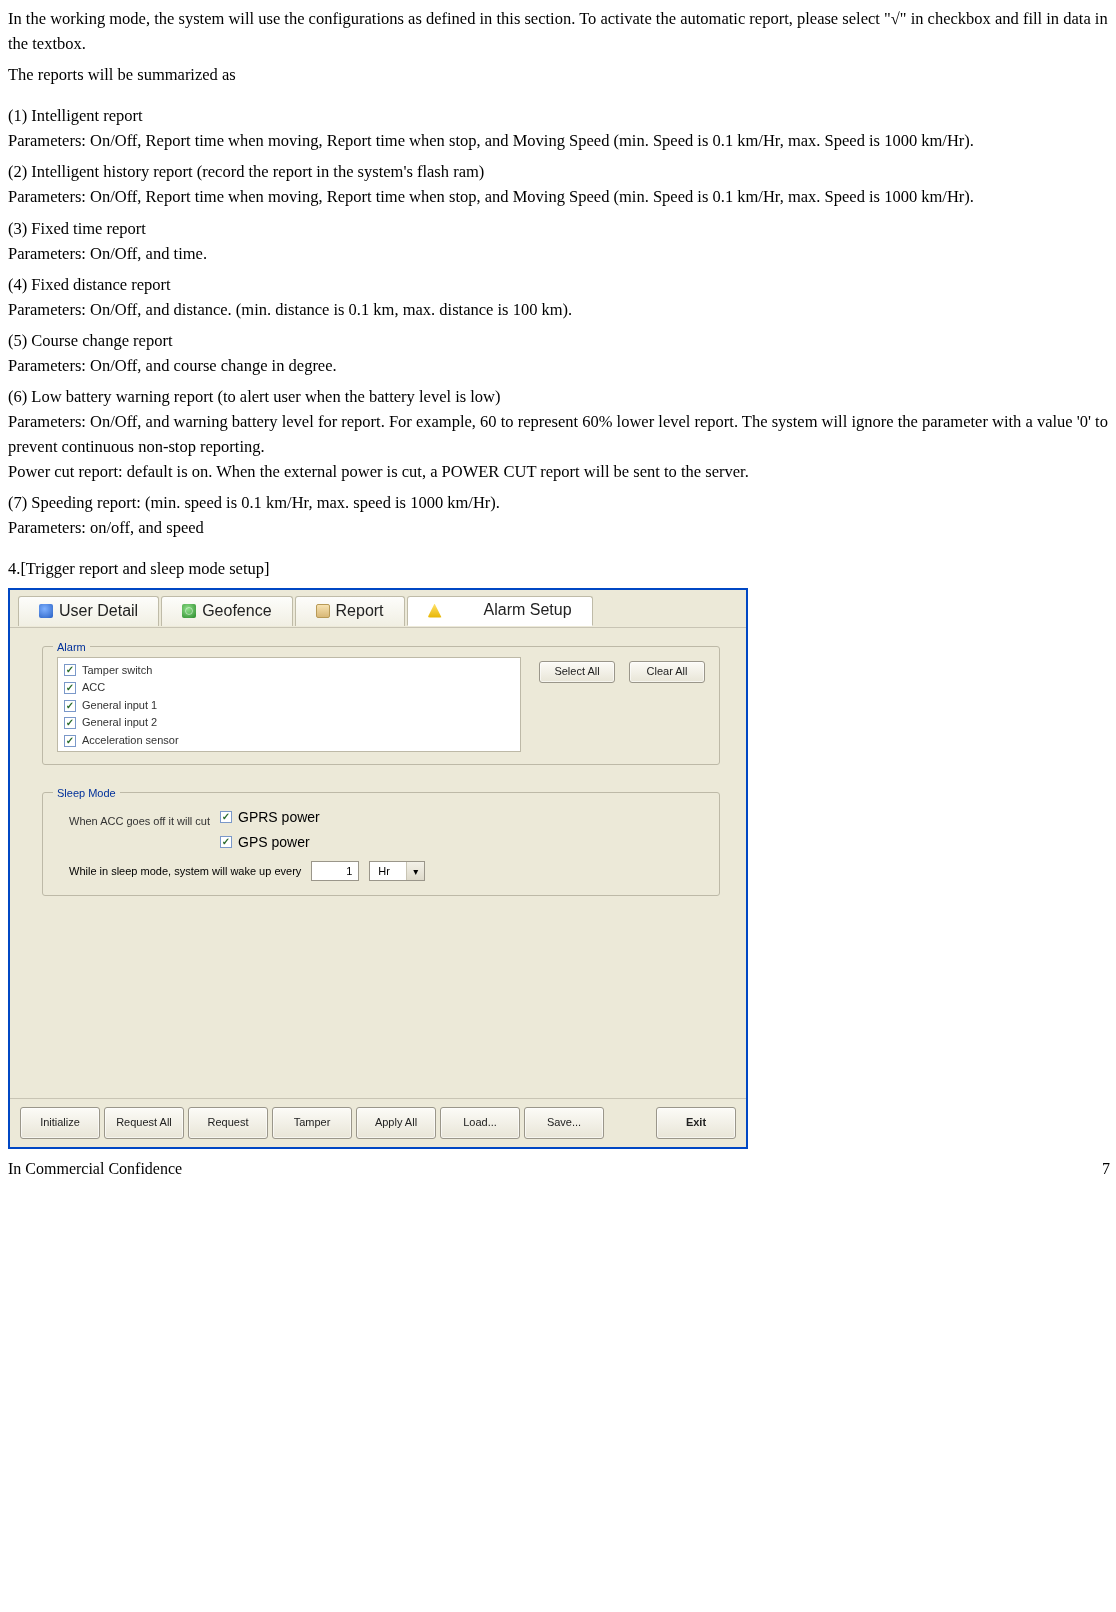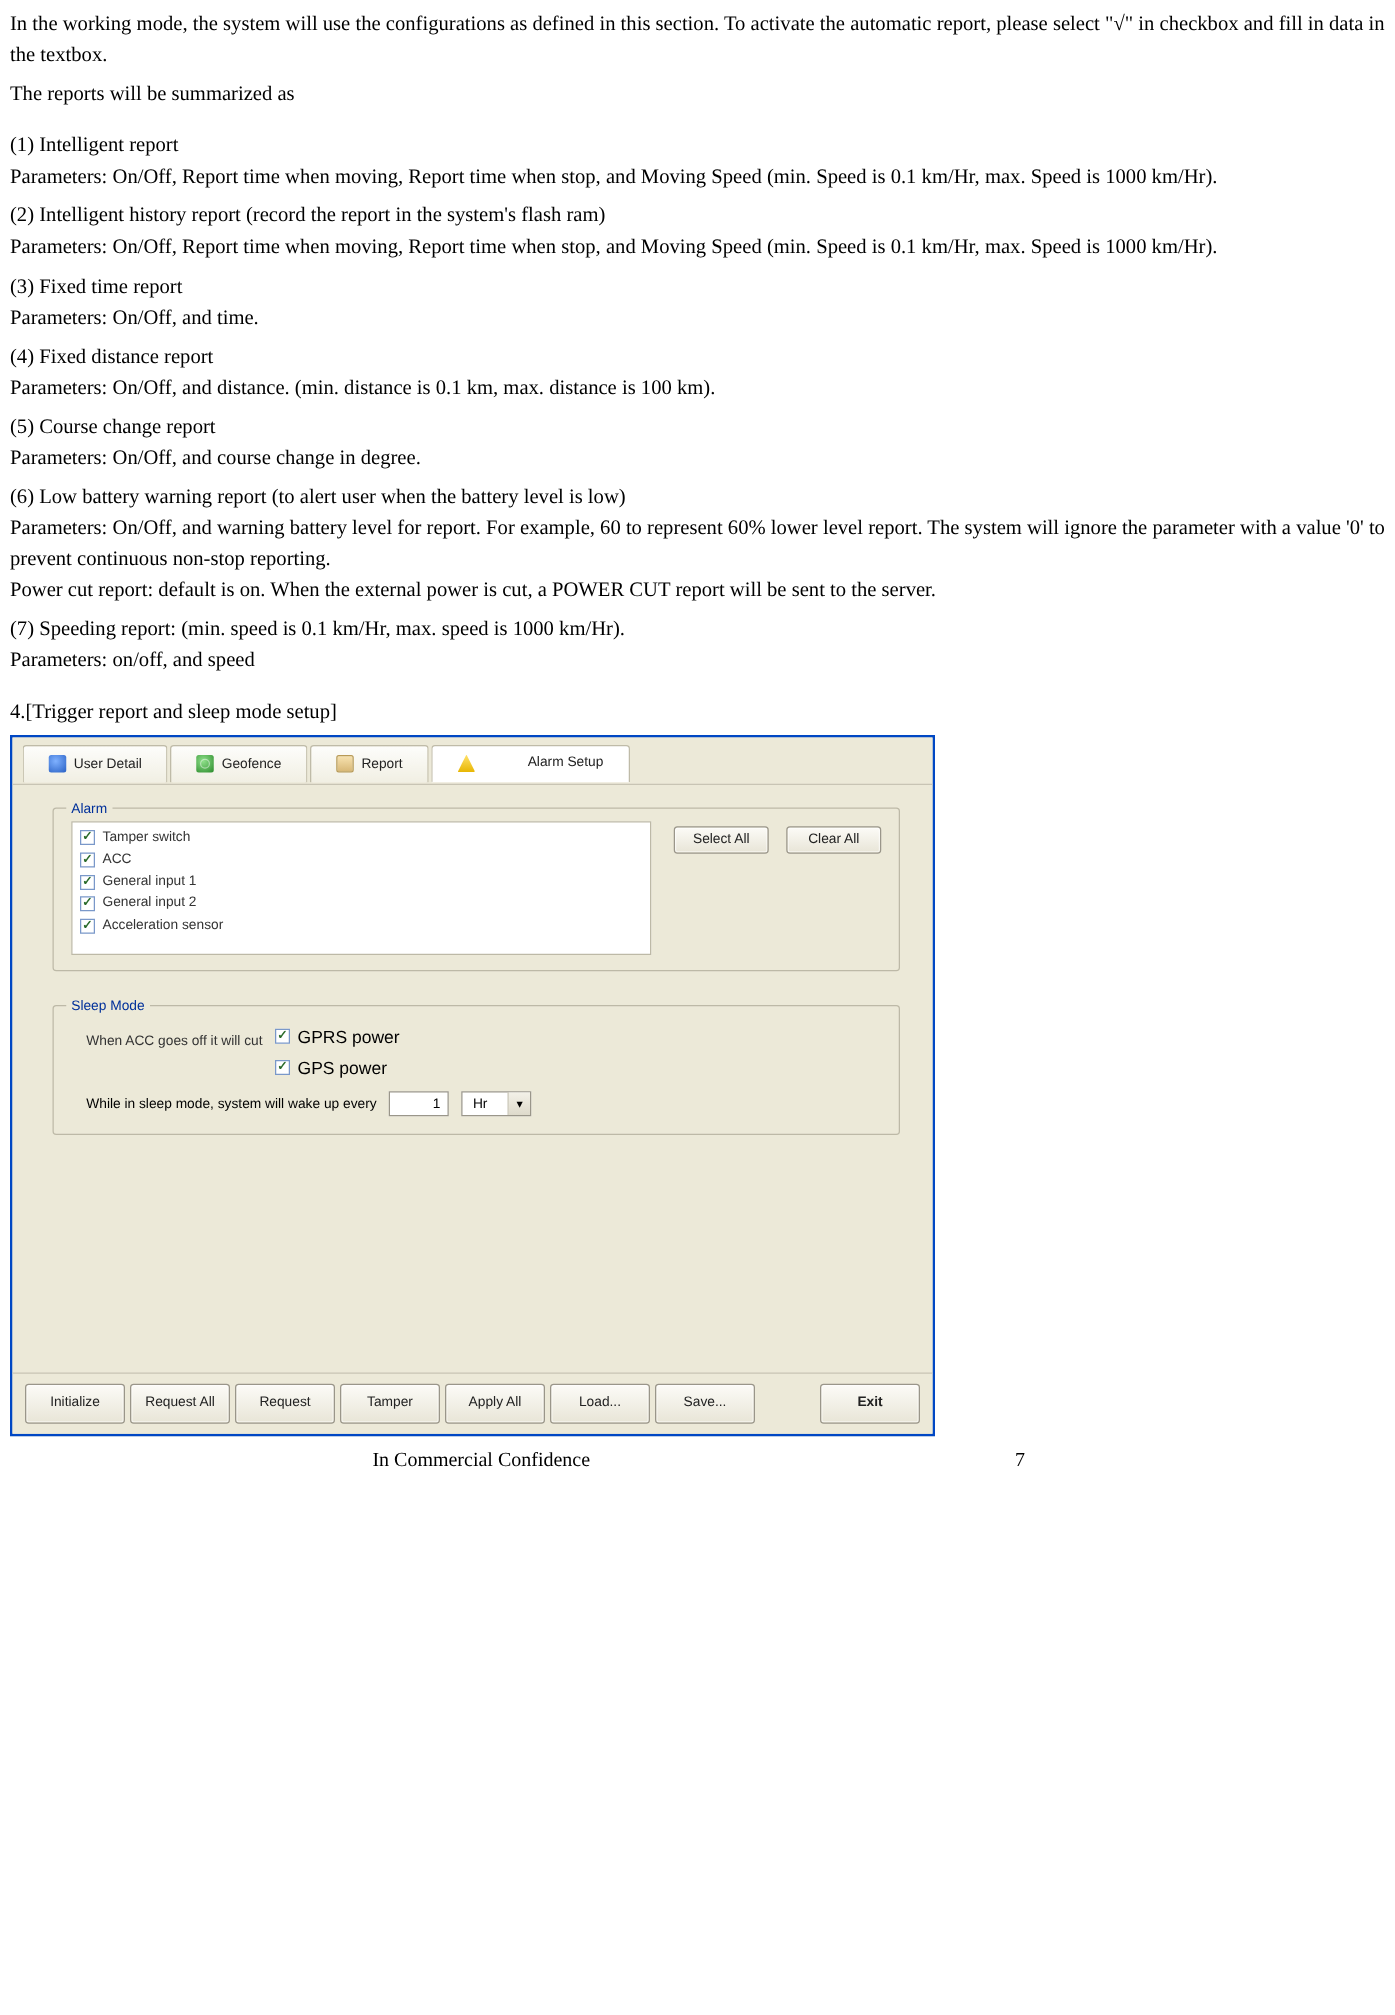--- a/index.html
+++ b/index.html
@@ -71,21 +71,21 @@
       gap: 0;
       background: #ece9d8;
       border-bottom: 1px solid #c8c4b4;
     }
     .tab {
       display: flex; align-items: center;
       padding: 0 20px;
       border: 1px solid #bfbba8;
       border-bottom: none;
       background: linear-gradient(#fdfdfb, #f1efe3);
-      font-size: 11px;
+      font-size: 16px;
       color: #222;
       height: 30px;
       border-radius: 3px 3px 0 0;
       margin-right: 2px;
       gap: 6px;
     }
     .tab.active {
       background: #fff;
       border-bottom: 1px solid #fff;
       margin-bottom: -1px;
@@ -128,21 +128,21 @@
     .alarm-content {
       display: flex;
       align-items: flex-start;
       gap: 18px;
     }
     .alarm-list {
       flex: 1;
       border: 1px solid #bdb9a7;
       background: #fff;
       padding: 4px 6px;
-      height: 107px;
+      height: 95px;
       font-size: 11px;
       color: #333;
     }
     .alarm-list .row { display:flex; align-items:center; gap:6px; line-height:1.6; }
     .chk {
       width: 12px; height: 12px;
       border: 1px solid #7a98c9;
       background: #fff;
       display:inline-flex; align-items:center; justify-content:center;
       font-size: 10px; color:#2a6b2a; font-weight:bold;
@@ -205,21 +205,21 @@
     }
     .bottom-bar .btn { min-width: 80px; height: 32px; }
     .bottom-bar .gap { flex:1; }
     .bottom-bar .btn.exit { font-weight: bold; }
 
     .footer {
       display:flex;
       font-family: "Times New Roman", Times, serif;
       font-size: 16px;
       margin-top: 0;
-      justify-content: center;
+      justify-content: space-between;
       gap: 340px;
     }
   </style>
 </head>
 <body>
 
 <div class="para">In the working mode, the system will use the configurations as defined in this section. To activate the automatic report, please select "√" in checkbox and fill in data in the textbox.</div>
 <div class="para">The reports will be summarized as</div>
 
 <div class="spaced-top">(1) Intelligent report</div>

